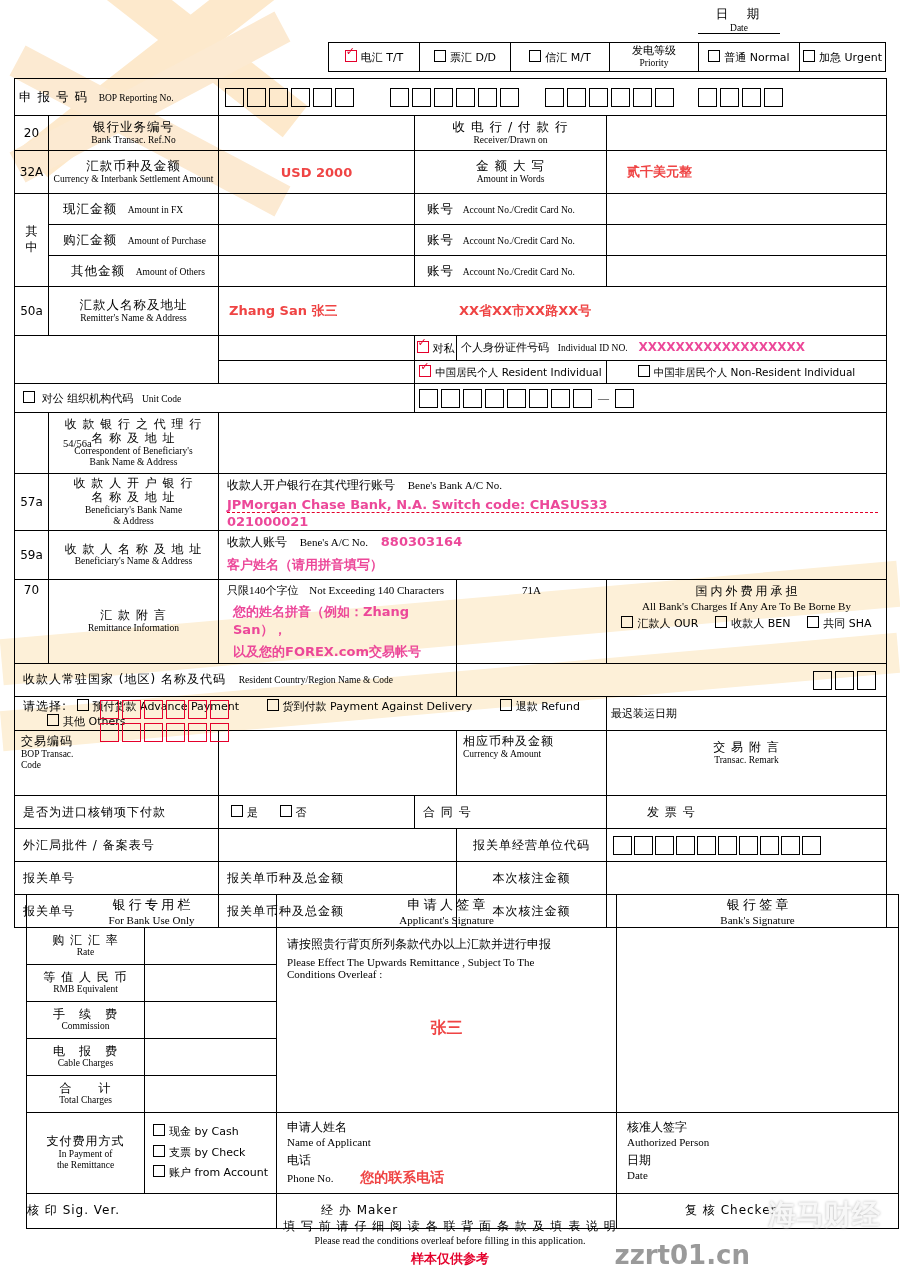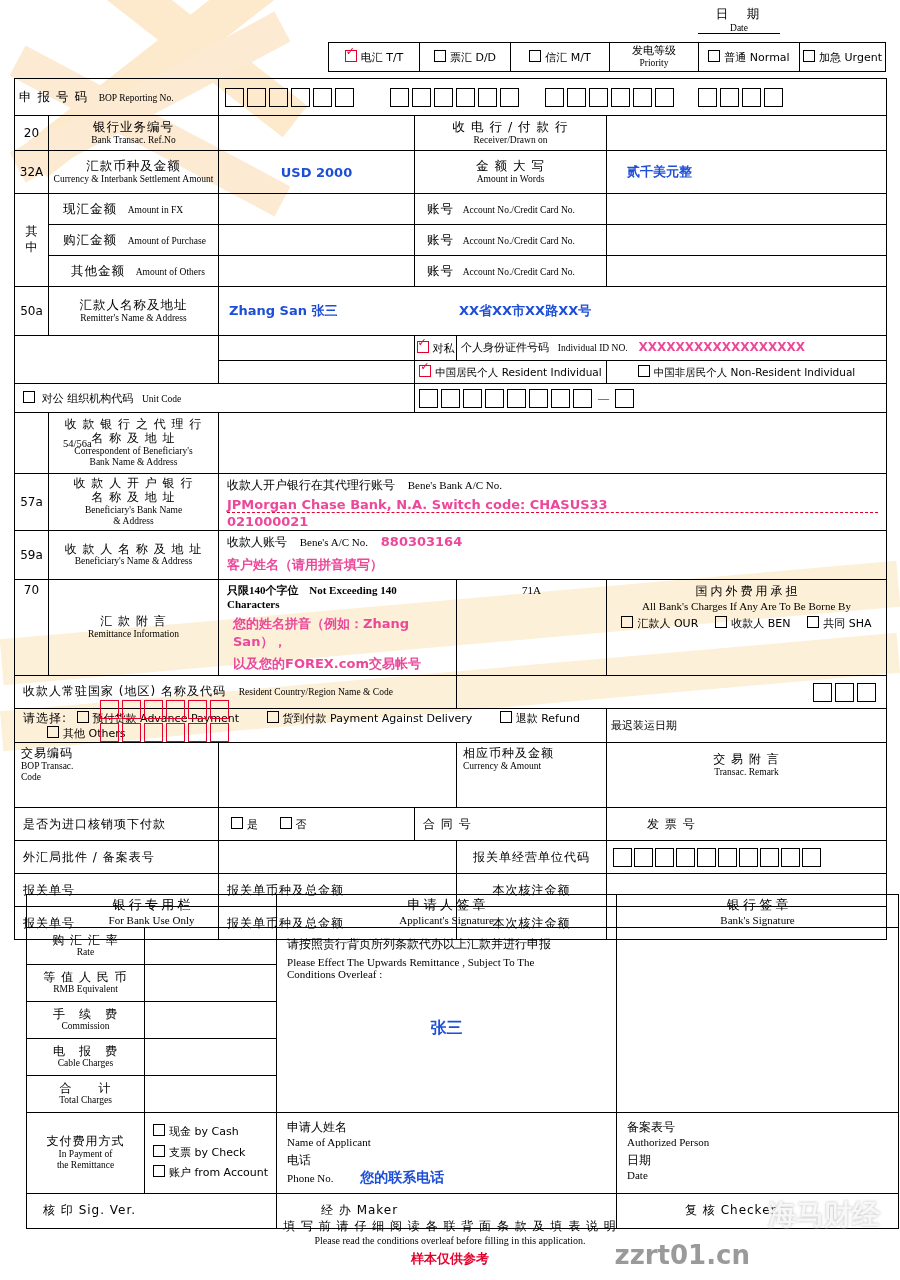--- a/index.html
+++ b/index.html
@@ -14,21 +14,21 @@
   .wm .k2{left:150px;top:760px;width:300px;height:34px;background:#fcead2;transform:rotate(28deg);}
   .sheet{position:absolute;left:0;top:0;width:900px;height:1280px;z-index:1;}
   table.form{border-collapse:collapse;table-layout:fixed;}
   .outer{position:absolute;left:14px;top:78px;width:872px;}
   td{border:1px solid #000;padding:0;vertical-align:middle;font-size:11px;}
   .cn{font-family:"DejaVu Sans",sans-serif;}
   .lbl{padding:2px 4px;line-height:1.15;}
   .lbl .c{font-size:12.5px;letter-spacing:1px;font-family:"DejaVu Sans",sans-serif;}
   .lbl .e{font-size:9.5px;font-family:"Liberation Serif",serif;}
   .ctr{text-align:center;}
-  .red{color:#1d4ed8;font-family:"DejaVu Sans",sans-serif;font-weight:bold;font-size:13px;}
+  .red{color:#ef4444;font-family:"DejaVu Sans",sans-serif;font-weight:bold;font-size:13px;}
   .redsm{color:#ec4899;font-family:"DejaVu Sans",sans-serif;font-weight:bold;font-size:12px;}
   .boxes{display:flex;gap:3px;padding:3px 4px;}
   .bx{width:17px;height:17px;border:1px solid #000;display:inline-block;}
   .bx.r{border-color:#e4002b;}
   .chk{display:inline-block;width:10px;height:10px;border:1px solid #000;margin-right:4px;vertical-align:-1px;}
   .chk.r{border-color:#e4002b;position:relative;}
   .chk.r::after{content:"✓";position:absolute;left:0px;top:-5px;font-size:11px;color:#e4002b;line-height:1;}
   .hdrdate{position:absolute;right:120px;top:6px;text-align:center;}
   .hdrdate .c{font-size:12.5px;letter-spacing:3px;font-family:"DejaVu Sans",sans-serif;}
   .hdrdate .e{font-size:9.5px;}
@@ -310,21 +310,21 @@
       </td>
     </tr>
 
     <tr>
       <td class="ctr cn" style="height:72px;font-size:12px;vertical-align:top;padding-top:3px;">70</td>
       <td class="lbl ctr">
         <div class="c" style="font-size:12px">汇 款 附 言</div>
         <div class="e">Remittance Information</div>
       </td>
       <td colspan="2" style="vertical-align:top;border-right:none;">
-        <div style="padding:3px 8px;font-weight:bold;">
+        <div style="padding:3px 8px;">
           <span class="c" style="font-size:11px">只限140个字位</span>
           <span class="e" style="margin-left:8px">Not Exceeding 140 Characters</span>
         </div>
         <div class="redsm" style="padding:2px 14px;font-size:13px;">您的姓名拼音（例如：Zhang San），</div>
         <div class="redsm" style="padding:2px 14px;font-size:13px;">以及您的FOREX.com交易帐号</div>
       </td>
       <td style="vertical-align:top;border-left:1px solid #000;" class="ctr">
         <div style="font-size:11px;padding-top:4px;">71A</div>
       </td>
       <td colspan="2" style="vertical-align:top;">
@@ -554,29 +554,29 @@
           <div class="e">Name of Applicant</div>
           <div class="c" style="font-size:12px;margin-top:4px">电话</div>
           <div>
             <span class="e">Phone No.</span>
             <span class="red" style="margin-left:24px;font-size:14px;">您的联系电话</span>
           </div>
         </div>
       </td>
       <td style="vertical-align:top;">
         <div style="padding:6px 10px;">
-          <div class="c" style="font-size:12px">备案表号</div>
+          <div class="c" style="font-size:12px">核准人签字</div>
           <div class="e">Authorized Person</div>
           <div class="c" style="font-size:12px;margin-top:4px">日期</div>
           <div class="e">Date</div>
         </div>
       </td>
     </tr>
     <tr>
-      <td colspan="2" class="lbl" style="height:30px;padding-left:16px;">
+      <td colspan="2" class="lbl" style="height:30px;padding-left:0;">
         <span class="c" style="font-size:12px">核 印 Sig. Ver.</span>
       </td>
       <td class="lbl" style="padding-left:44px;">
         <span class="c" style="font-size:12px">经 办 Maker</span>
       </td>
       <td class="lbl" style="padding-left:68px;">
         <span class="c" style="font-size:12px">复 核 Checker</span>
       </td>
     </tr>
   </tbody>

